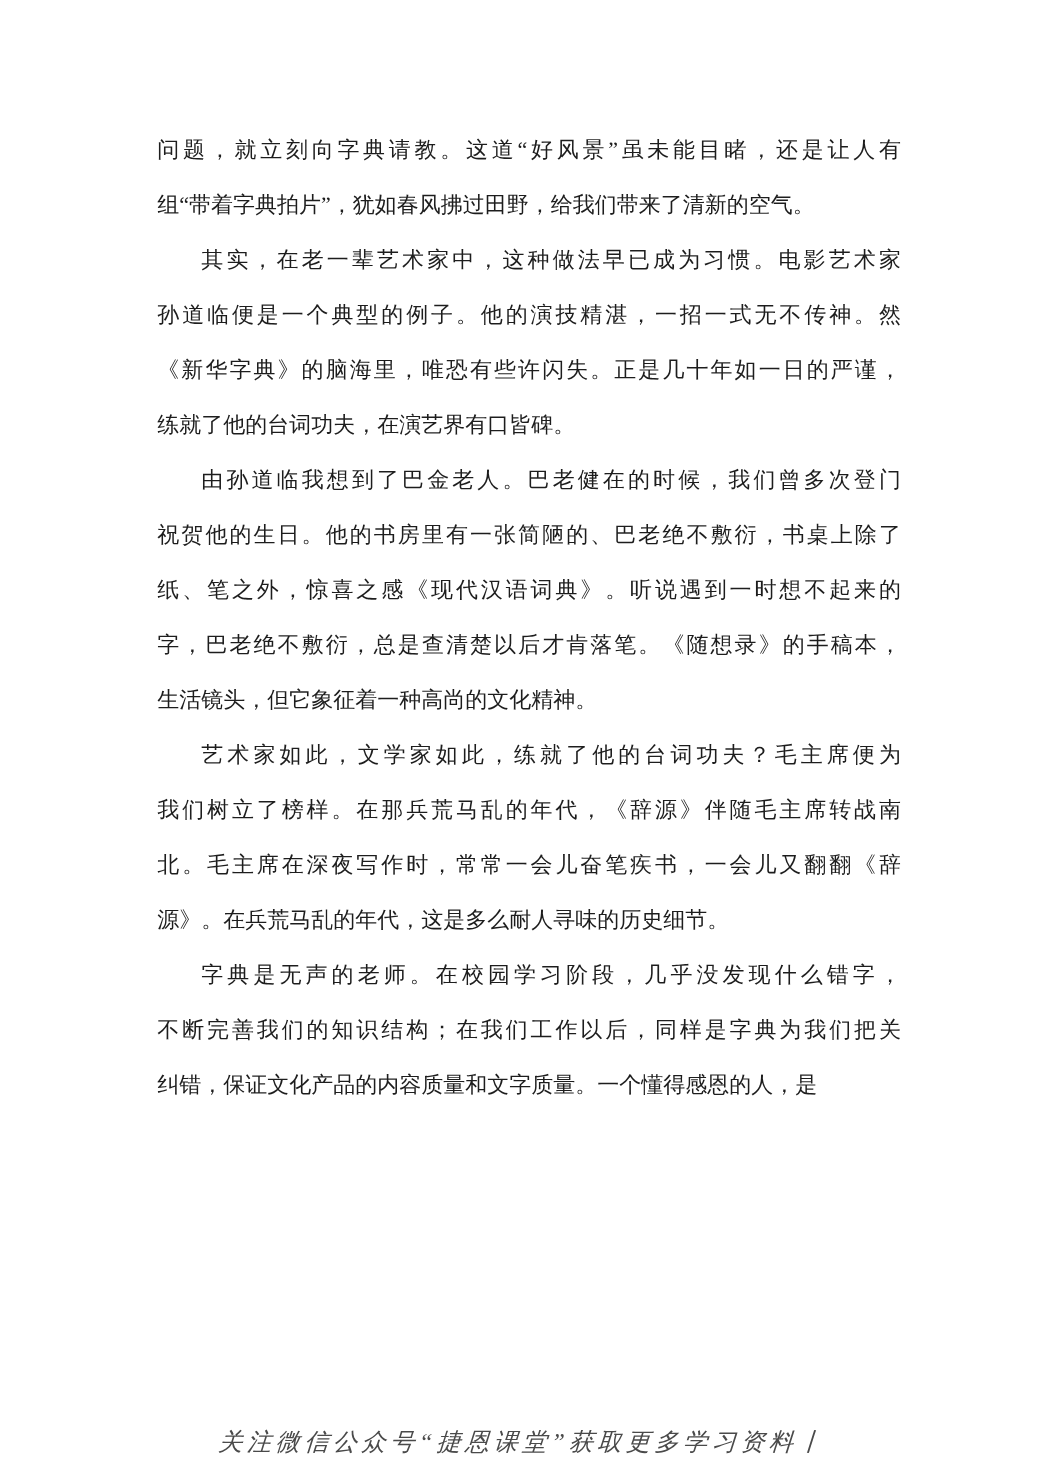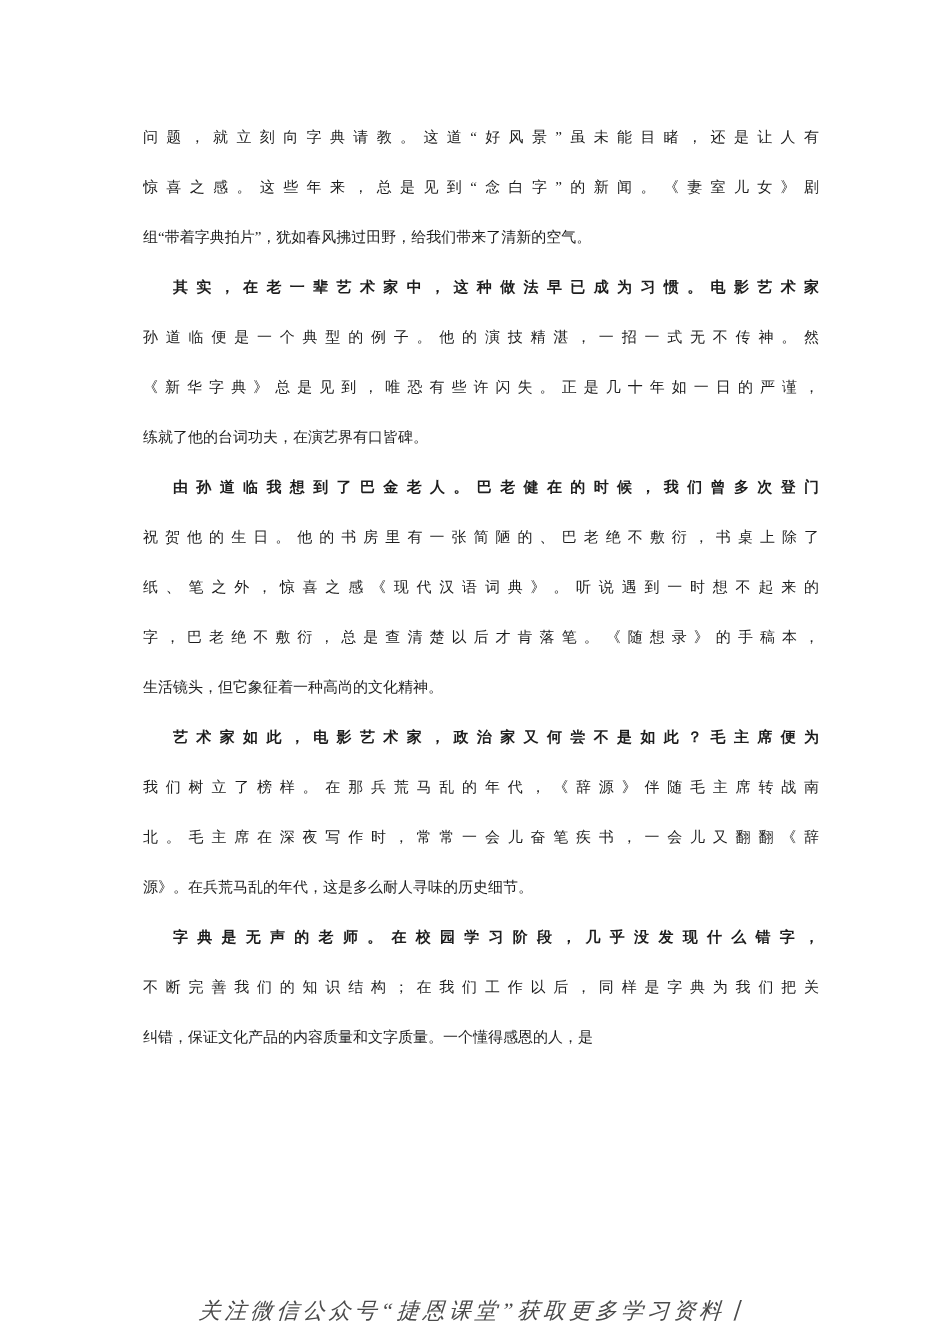--- a/index.html
+++ b/index.html
@@ -18,68 +18,66 @@
     position: absolute;
     inset: 0;
     background: #ffffff;
   }
   .doc-body {
     position: absolute;
     top: 112px;
     left: 143px;
     width: 676px;
     color: #1d1d1d;
-    font-size: 15px;
+    font-size: 20px;
   }
   .line {
     height: 50px;
     line-height: 50px;
     white-space: nowrap;
     text-align: justify;
     text-align-last: justify;
     overflow: hidden;
   }
   .line.last {
     text-align-last: left;
   }
   .line.indent {
     text-indent: 2em;
-    font-weight: bold;
   }
   .footer-watermark {
     position: absolute;
     left: 0;
     right: 0;
     top: 1296px;
     text-align: center;
     font-size: 22px;
     color: #4a4a4a;
     font-style: italic;
     letter-spacing: 4px;
     transform: skewX(-4deg);
   }
 </style>
 </head>
 <body>
 
 <div class="page">
   <div class="doc-body">
       <div class="line">问题，就立刻向字典请教。这道“好风景”虽未能目睹，还是让人有</div>
-      <div class="line">惊喜之感。这些年来，总是见到“念白字”的新闻。《妻室儿女》剧</div>
       <div class="line last">组“带着字典拍片”，犹如春风拂过田野，给我们带来了清新的空气。</div>
       <div class="line indent">其实，在老一辈艺术家中，这种做法早已成为习惯。电影艺术家</div>
       <div class="line">孙道临便是一个典型的例子。他的演技精湛，一招一式无不传神。然</div>
-      <div class="line">《新华字典》总是见到，唯恐有些许闪失。正是几十年如一日的严谨，</div>
+      <div class="line">《新华字典》的脑海里，唯恐有些许闪失。正是几十年如一日的严谨，</div>
       <div class="line last">练就了他的台词功夫，在演艺界有口皆碑。</div>
       <div class="line indent">由孙道临我想到了巴金老人。巴老健在的时候，我们曾多次登门</div>
       <div class="line">祝贺他的生日。他的书房里有一张简陋的、巴老绝不敷衍，书桌上除了</div>
       <div class="line">纸、笔之外，惊喜之感《现代汉语词典》。听说遇到一时想不起来的</div>
       <div class="line">字，巴老绝不敷衍，总是查清楚以后才肯落笔。《随想录》的手稿本，</div>
       <div class="line last">生活镜头，但它象征着一种高尚的文化精神。</div>
-      <div class="line indent">艺术家如此，电影艺术家，政治家又何尝不是如此？毛主席便为</div>
+      <div class="line indent">艺术家如此，文学家如此，练就了他的台词功夫？毛主席便为</div>
       <div class="line">我们树立了榜样。在那兵荒马乱的年代，《辞源》伴随毛主席转战南</div>
       <div class="line">北。毛主席在深夜写作时，常常一会儿奋笔疾书，一会儿又翻翻《辞</div>
       <div class="line last">源》。在兵荒马乱的年代，这是多么耐人寻味的历史细节。</div>
       <div class="line indent">字典是无声的老师。在校园学习阶段，几乎没发现什么错字，</div>
       <div class="line">不断完善我们的知识结构；在我们工作以后，同样是字典为我们把关</div>
       <div class="line last">纠错，保证文化产品的内容质量和文字质量。一个懂得感恩的人，是</div>
     </div>
   <div class="footer-watermark">关注微信公众号“捷恩课堂”获取更多学习资料丨</div>
 </div>
 

